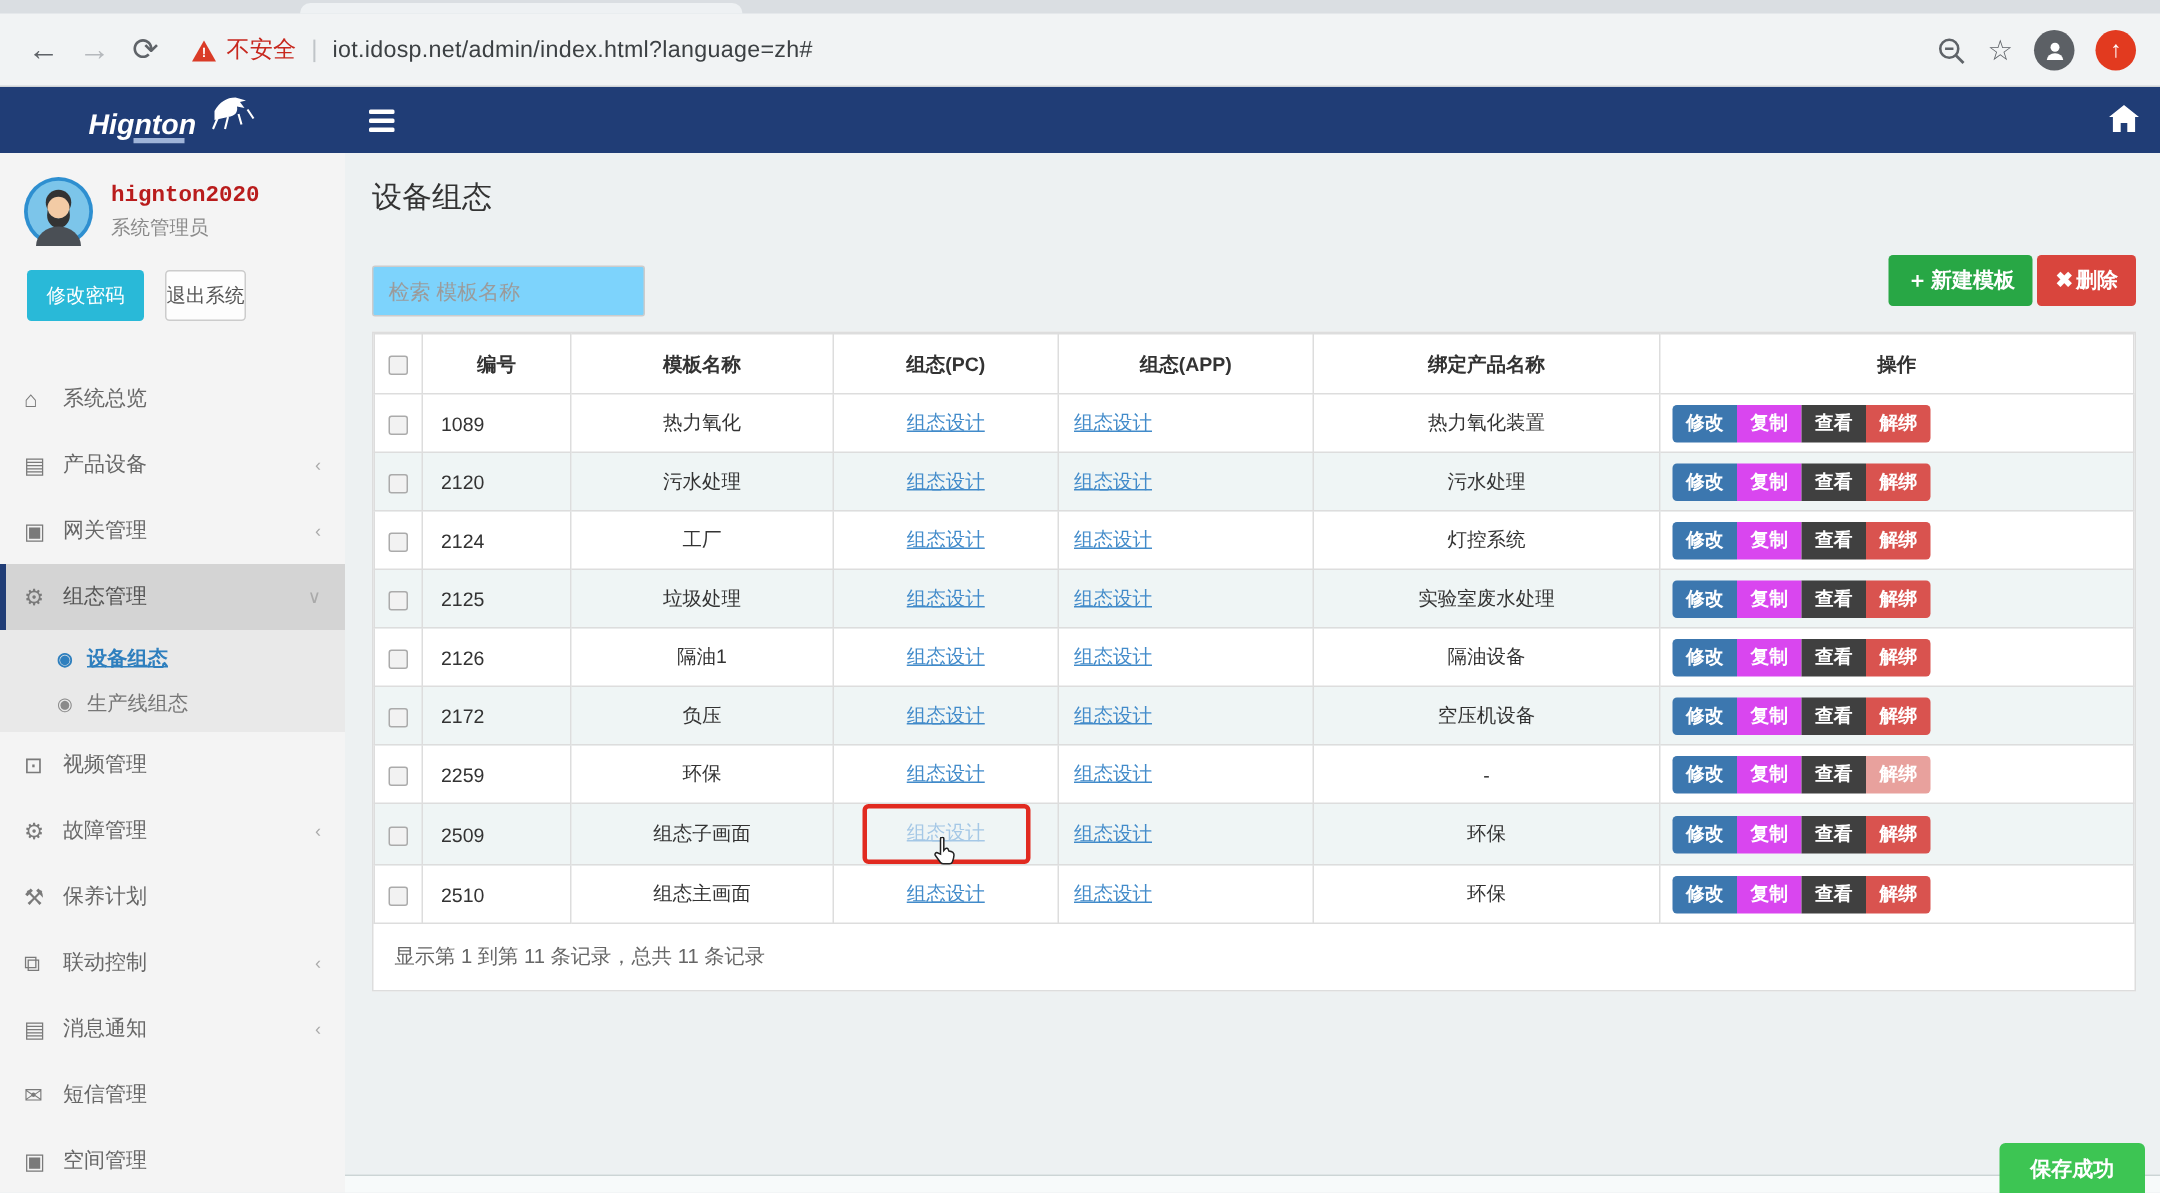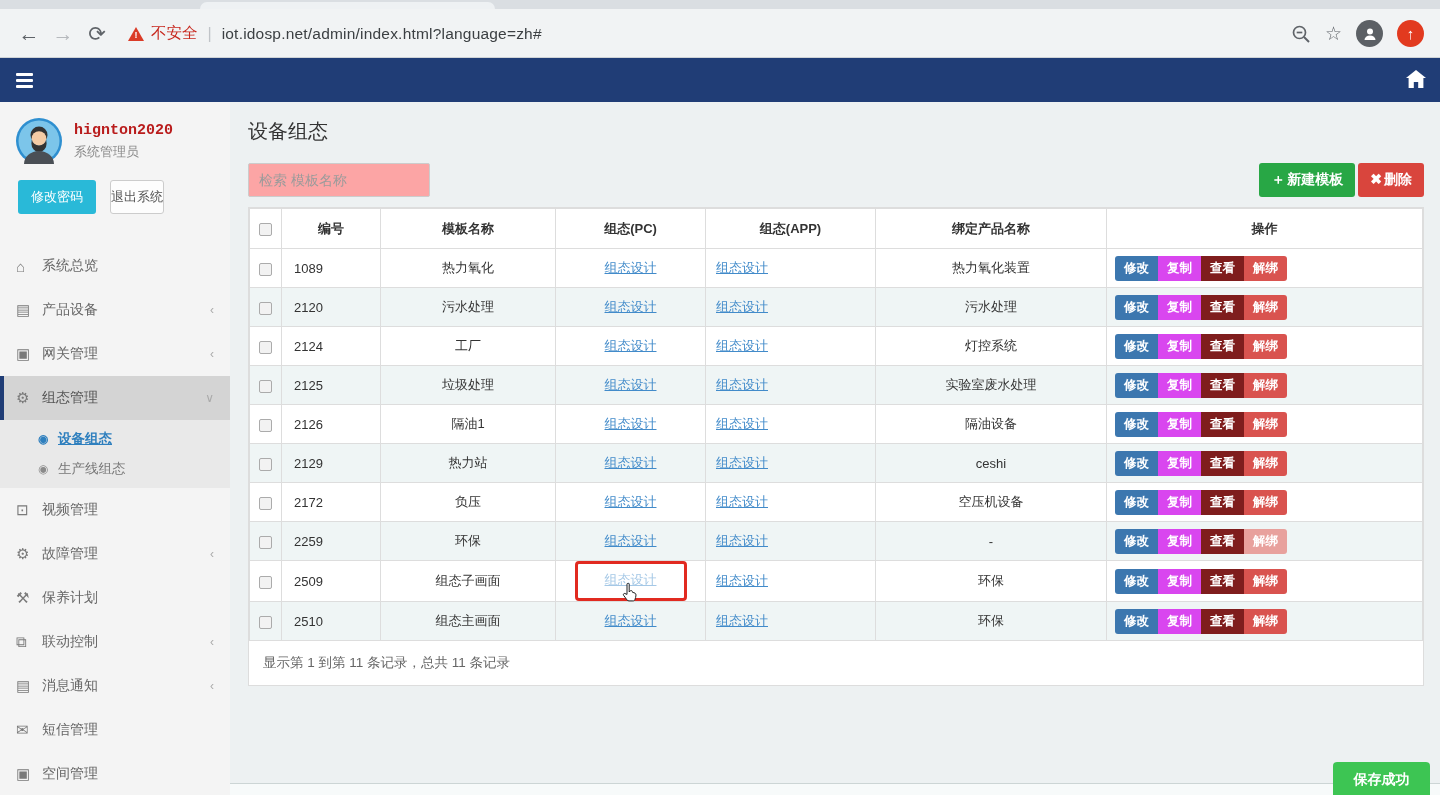--- a/index.html
+++ b/index.html
@@ -61,21 +61,21 @@
   .sub-item.active { color:#2e7fbe; font-weight:bold; }
   .sub-item.active .si-label { text-decoration:underline; }
   .sub-item.active .si-icon { color:#2e7fbe; }
 
   
   .main { position:absolute; left:230px; top:102px; right:0; bottom:0; background:#edf1f2;
     padding:16px 16px 0 18px; }
   .page-title { font-size:20px; color:#333; margin-bottom:18px; }
   .toolbar { display:flex; align-items:center; margin-bottom:10px; }
   .search-input { width:182px; height:34px; border:1px solid #ccc; border-radius:2px;
-    padding:0 10px; font-size:14px; font-family:inherit; color:#444; background:#fca5a5; }
+    padding:0 10px; font-size:14px; font-family:inherit; color:#444; background:#7dd3fc;margin-top:14px; }
   .search-input::placeholder { color:#9b9b9b; }
   .tb-right { margin-left:auto; display:flex; gap:3px; }
   .btn-create { background:#28a745; color:#fff; border:none; height:34px; padding:0 12px;
     font-size:14px; border-radius:3px; cursor:pointer; font-family:inherit; font-weight:bold; }
   .btn-del { background:#d9453d; color:#fff; border:none; height:34px; padding:0 12px;
     font-size:14px; border-radius:3px; cursor:pointer; font-family:inherit; font-weight:bold; }
   .bic { font-size:14px; margin-right:2px; font-weight:bold; }
 
   .panel { background:#fff; border:1px solid #ddd; }
   table { width:100%; border-collapse:collapse; font-size:13px; color:#333; table-layout:fixed; }
@@ -90,21 +90,21 @@
   .cfg-link.pressed { color:#a5c8e6; }
   .chk { display:inline-block; width:13px; height:13px; border:1px solid #ababab;
     background:#f2f2f2; border-radius:2px; vertical-align:middle; cursor:pointer; }
   .btn-group { display:inline-flex; }
   .abtn { color:#fff; font-size:12.5px; padding:4px 9px; cursor:pointer; border:none;
     font-family:inherit; font-weight:bold; }
   .abtn:first-child { border-radius:3px 0 0 3px; }
   .abtn:last-child { border-radius:0 3px 3px 0; }
   .a-edit { background:#3c77af;text-align:right; }
   .a-copy { background:#d946ef; }
-  .a-view { background:#7f1d1d; }
+  .a-view { background:#404040; }
   .a-unbind { background:#d9534f; }
   .a-unbind.disabled { background:#e8a19d; cursor:default; }
   .hl-box { display:inline-block; border:3px solid #e12a20; border-radius:4px;
     padding:7px 27px 9px 27px; position:relative; background:transparent; }
   .hand-cur { position:absolute; left:42%; top:19px; }
   .summary { padding:13px 14px; color:#666; font-size:13.5px; }
 
   .bottom-strip { position:absolute; left:230px; right:0; bottom:0; height:12px;
     background:#f7fafa; border-top:1px solid #ccd5d5; }
   .toast { position:absolute; right:10px; bottom:-11px; min-width:97px; height:44px;
@@ -142,20 +142,28 @@
           <circle cx="8" cy="5.5" r="3" fill="#fff"></circle>
           <path d="M2.5 14 a5.5 4.5 0 0 1 11 0 z" fill="#fff"></path>
         </svg>
       </span>
       <span class="circle-ic update-ic">↑</span>
     </div>
   </div>
 </div>
 
 <div class="appbar">
+  <div class="brand-zone">
+    <svg width="120" height="38" viewBox="0 0 120 38">
+      <path d="M88 13 q5 -9 14 -9 l7 2 -4 1 3 4 -5 -1 q1 6 -6 7 l-9 2 z" fill="#fff"></path>
+      <path d="M90 18 l-3 7 M97 17 l-2 8 M104 15 l2 7 M110 12 l4 6" stroke="#fff" stroke-width="1.4" fill="none"></path>
+      <text x="4" y="28" font-style="italic" font-weight="bold" font-size="19" fill="#ffffff" font-family="Liberation Sans, sans-serif">Hignton</text>
+      <rect x="34" y="31" width="34" height="3.5" fill="#9fb4d8"></rect>
+    </svg>
+  </div>
   <div class="hamburger">
     <div></div>
       <div></div>
       <div></div>
   </div>
   <svg class="home-ic" width="20" height="19" viewBox="0 0 20 19">
     <path d="M10 0 L0 8 h2.6 v10 h5.2 v-6 h4.4 v6 h5.2 V8 H20 Z" fill="#fff"></path>
   </svg>
 </div>
 
@@ -341,34 +349,20 @@
             <td class="c-product">隔油设备</td>
             <td class="c-act"><div class="btn-group">
                 <button class="abtn a-edit">修改</button>
                 <button class="abtn a-copy">复制</button>
                 <button class="abtn a-view">查看</button>
                 <button class="abtn a-unbind">解绑</button>
               </div></td>
           </tr>
           <tr>
             <td><span class="chk"></span></td>
-            <td class="c-id">2129</td>
-            <td class="c-name">热力站</td>
-            <td class="c-pc"><a class="cfg-link">组态设计</a></td>
-            <td class="c-app"><a class="cfg-link">组态设计</a></td>
-            <td class="c-product">ceshi</td>
-            <td class="c-act"><div class="btn-group">
-                <button class="abtn a-edit">修改</button>
-                <button class="abtn a-copy">复制</button>
-                <button class="abtn a-view">查看</button>
-                <button class="abtn a-unbind">解绑</button>
-              </div></td>
-          </tr>
-          <tr>
-            <td><span class="chk"></span></td>
             <td class="c-id">2172</td>
             <td class="c-name">负压</td>
             <td class="c-pc"><a class="cfg-link">组态设计</a></td>
             <td class="c-app"><a class="cfg-link">组态设计</a></td>
             <td class="c-product">空压机设备</td>
             <td class="c-act"><div class="btn-group">
                 <button class="abtn a-edit">修改</button>
                 <button class="abtn a-copy">复制</button>
                 <button class="abtn a-view">查看</button>
                 <button class="abtn a-unbind">解绑</button>

